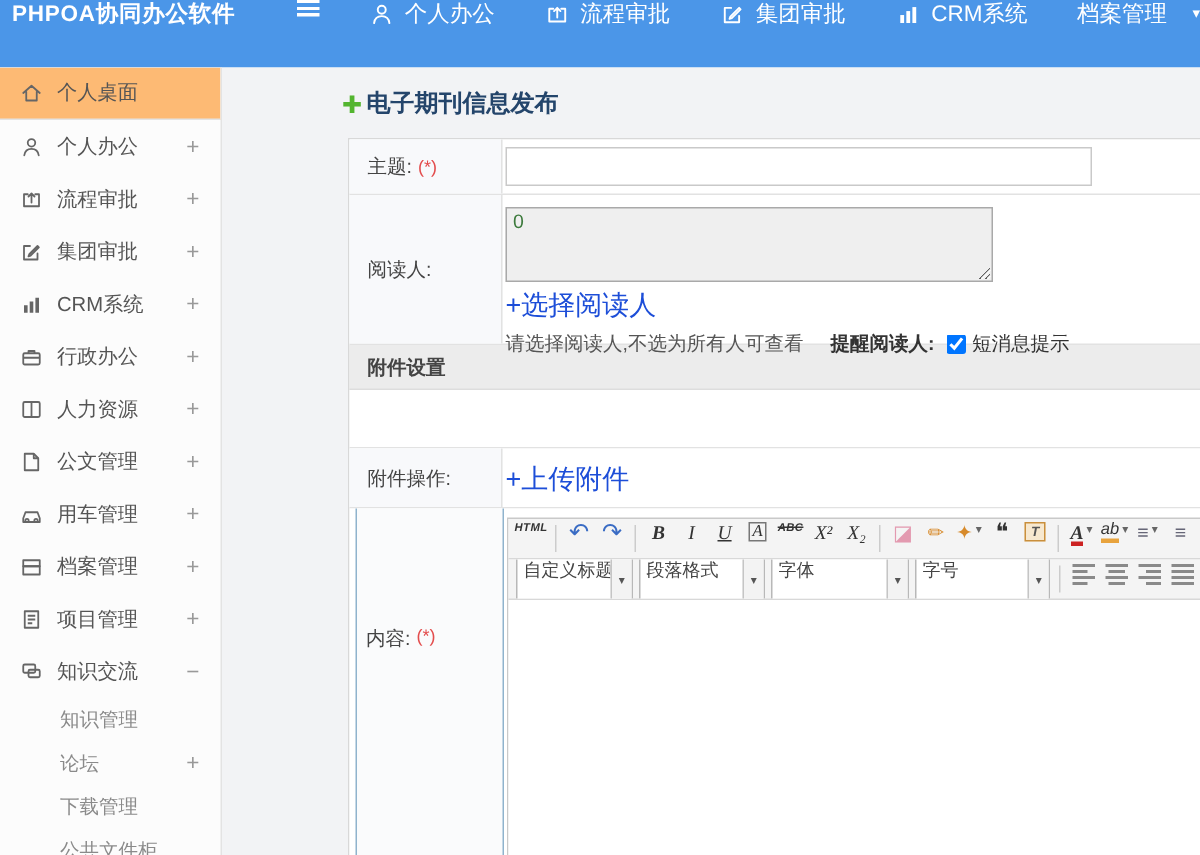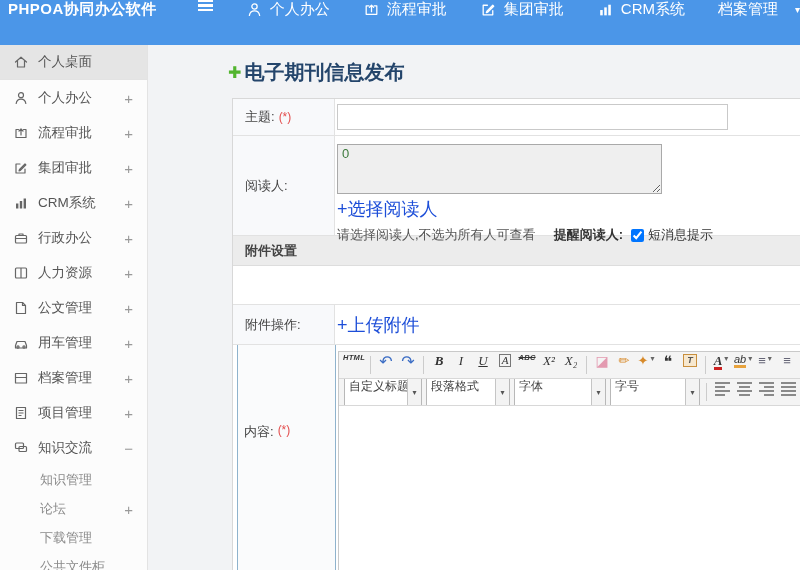--- a/index.html
+++ b/index.html
@@ -10,29 +10,29 @@
   .logo{margin-left:8px;font-size:15px;font-weight:bold;letter-spacing:.5px;width:194px;white-space:nowrap}
   .burger{width:15px;height:11px;cursor:pointer;background:repeating-linear-gradient(to bottom,#fff 0 2px,transparent 2px 4.5px)}
   .top-nav{display:flex;gap:33px;margin-left:33px;align-items:center}
   .nav-item{display:flex;align-items:center;gap:7px;font-size:15px;cursor:pointer;white-space:nowrap}
   .nav-ico{width:17px;height:17px;display:inline-flex;color:#fff}
   .nav-ico svg,.s-ico svg{width:100%;height:100%}
   .caret{font-size:10px;margin-left:10px}
   
   .sidebar{position:absolute;left:0;top:45px;bottom:0;width:148px;background:#fcfcfc;border-right:1px solid #e3e3e3;overflow:hidden}
   .s-item{position:relative;height:35px;display:flex;align-items:center;padding-left:13px;color:#555;font-size:13.5px;cursor:pointer;white-space:nowrap}
-  .s-item.active{background:#e5e5e5;border-bottom:1px solid #e3e3e3}
+  .s-item.active{background:#fdba74;border-bottom:1px solid #e3e3e3}
   .s-ico{width:16px;height:16px;margin-right:9px;color:#666;display:inline-flex;flex:0 0 16px}
   .s-plus{position:absolute;right:14px;top:50%;transform:translateY(-50%);font-size:15px;color:#999}
   .s-sub{position:relative;height:29px;display:flex;align-items:center;padding-left:40px;font-size:13px;color:#8a8a8a;cursor:pointer;white-space:nowrap}
   
   .content{position:absolute;left:148px;top:45px;right:0;bottom:0;background:#f2f3f5;overflow:hidden}
   .page-title{display:flex;align-items:center;margin:14px 0 0 80px;gap:3px}
   .t-plus{color:#53b52f;font-size:16px;font-weight:bold}
-  .t-text{font-size:20px;font-weight:bold;color:#24456b}
+  .t-text{font-size:16px;font-weight:bold;color:#24456b}
   .form-table{width:600px;margin:12px 0 0 84px;background:#fff;border:1px solid #d8d8d8;border-bottom:none}
   .frow{display:flex;border-bottom:1px solid #e2e2e2;background:#fff}
   .lbl{flex:0 0 102px;border-right:1px solid #e2e2e2;background:#f8f9fb;font-size:13px;color:#444;padding-left:12px;display:flex;align-items:center;gap:4px}
   .req{color:#e34d4d;font-size:12px}
   .val{flex:1;min-width:0}
   .row-subject{height:37px}
   .txt-input{width:391px;height:26px;margin:5px 0 0 2px;border:1px solid #c9c9c9;font-size:13px;padding:0 4px;background:#fff}
   .row-readers{height:100px}
   .row-readers .val{padding:8px 0 0 2px}
   .readers-ta{display:block;width:325px;height:50px;background:#efefef;border:1px solid #a9a9a9;font-size:13px;color:#3c7a3c;padding:1px 4px;resize:vertical;font-family:inherit}

